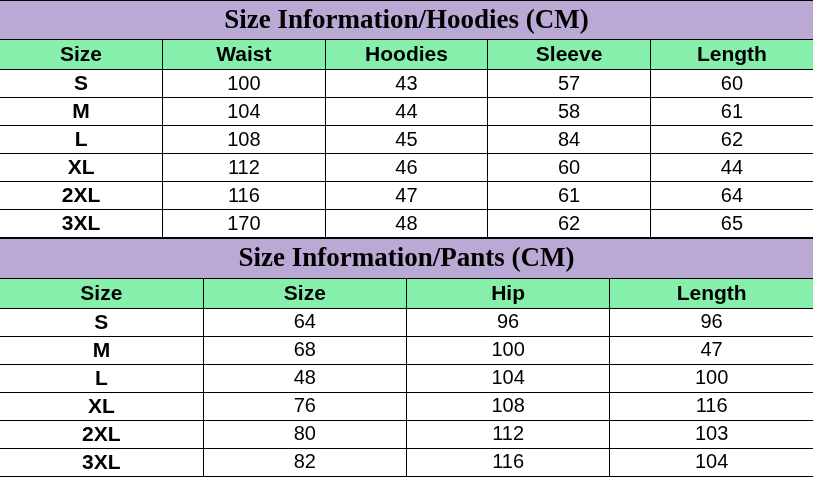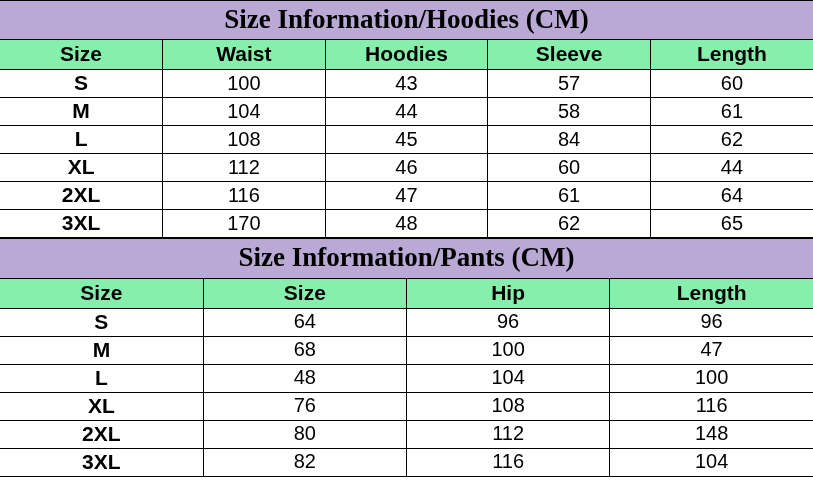--- a/index.html
+++ b/index.html
@@ -167,21 +167,21 @@
         <tr class="data-row">
           <td class="size-cell">XL</td>
           <td>76</td>
           <td>108</td>
           <td>116</td>
         </tr>
         <tr class="data-row">
           <td class="size-cell">2XL</td>
           <td>80</td>
           <td>112</td>
-          <td>148</td>
+          <td>103</td>
         </tr>
         <tr class="data-row">
           <td class="size-cell">3XL</td>
           <td>82</td>
           <td>116</td>
           <td>104</td>
         </tr>
       </tbody>
     </table>
   </div>

